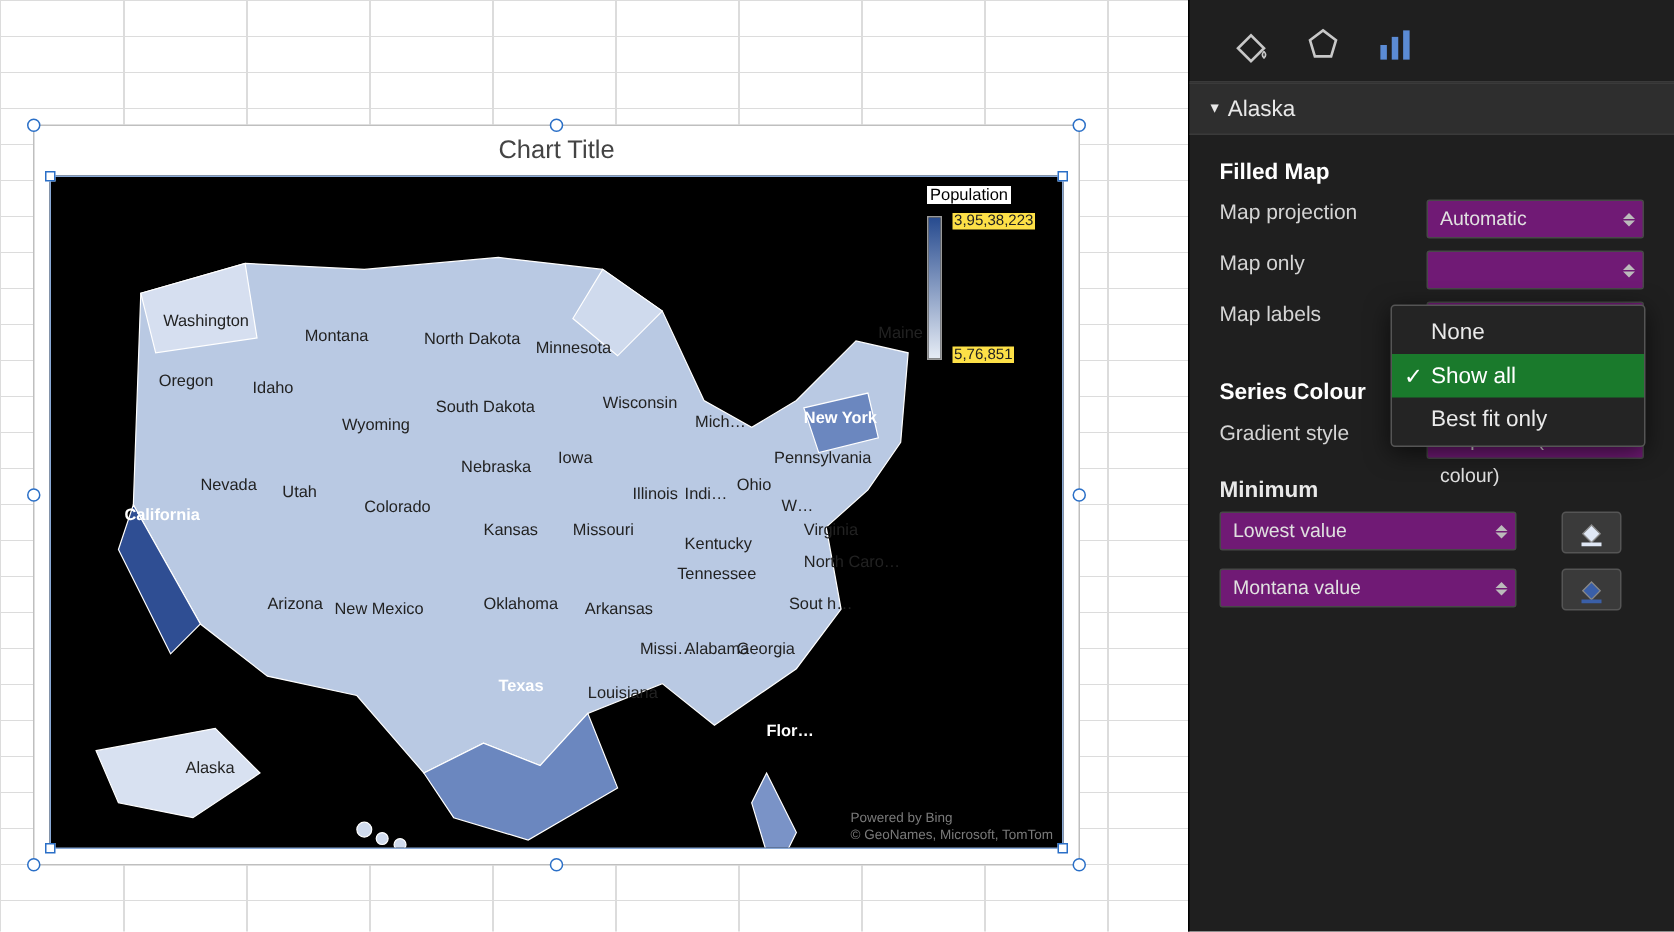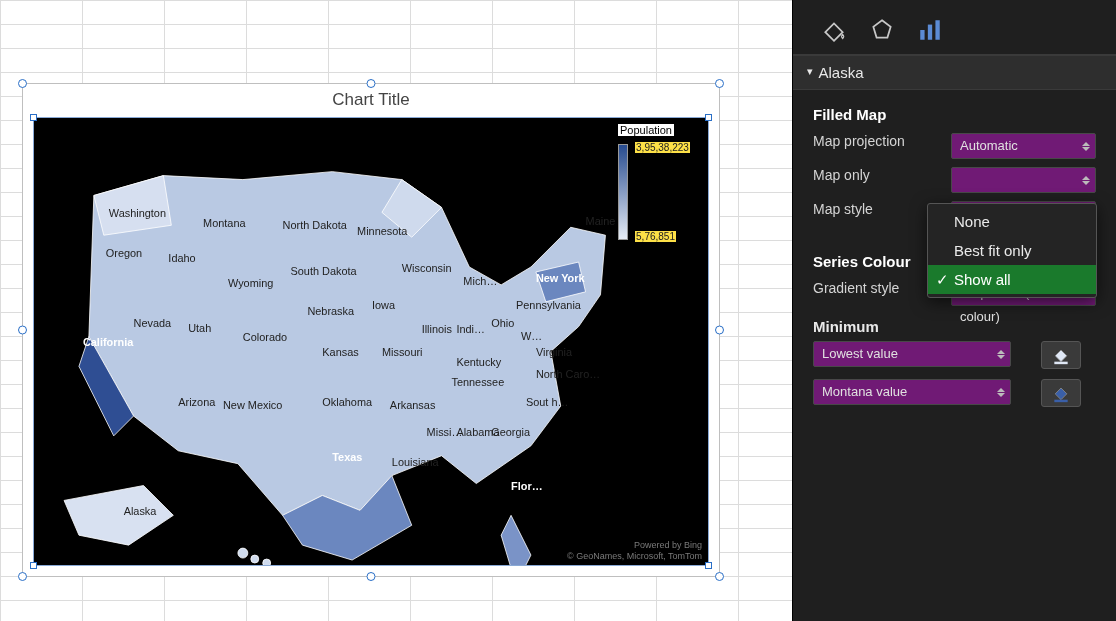--- a/index.html
+++ b/index.html
@@ -54,21 +54,21 @@
   .legend .ltitle { margin-bottom:4px; color:#000; background:#fff; display:inline-block; padding:0 2px;}
   .legend .gradbar {
     width:10px; height:96px; display:inline-block; vertical-align:top;
     background:linear-gradient(to bottom, #274b8f 0%, #e6ecf5 100%);
     border:1px solid #999;
   }
   .legend .ticks { display:inline-block; vertical-align:top; margin-left:4px; height:96px; position:relative; width:62px;}
   .legend .ticks span { position:absolute; left:0; font-size:10px; background:#fde047; padding:0 1px;text-align:center;}
   .legend .ticks .tmax{ top:-2px; } .legend .ticks .tmin{ bottom:-2px;}
 
-  .attribution { position:absolute; right:6px; bottom:4px; font-size:9px; color:#7a7a7a; text-align:right; line-height:1.15;}
+  .attribution { position:absolute; right:6px; bottom:4px; font-size:9px; color:#7a7a7a; text-align:left; line-height:1.15;}
 
   
   .format-pane {
     position:absolute; left:792px; top:0; width:324px; height:621px;
     background:#1f1f1f; color:#e8e8e8; font-size:14px;
     border-left:1px solid #000;
   }
   .tab-icons {
     height:55px; display:flex; align-items:flex-end; gap:22px; padding:0 0 0 28px;
     border-bottom:1px solid #3a3a3a;
@@ -277,34 +277,34 @@
       <div class="select">
         <span></span>
         <span class="stepper">
             <div class="up"></div>
             <div class="dn"></div>
           </span>
       </div>
     </div>
 
     <div class="row">
-      <label>Map style</label>
+      <label>Map labels</label>
       <div class="select">
         <span></span>
         <span class="stepper">
             <div class="up"></div>
             <div class="dn"></div>
           </span>
       </div>
     </div>
 
     <div class="flyout">
       <div class="opt">None</div>
+      <div class="opt selected">Show all</div>
       <div class="opt">Best fit only</div>
-      <div class="opt selected">Show all</div>
     </div>
   </div>
 
   <div class="group">
     <h4>Series Colour</h4>
     <div class="row">
       <label>Gradient style</label>
       <div class="select">
         <span>Sequential (2-colour)</span>
         <span class="stepper">

